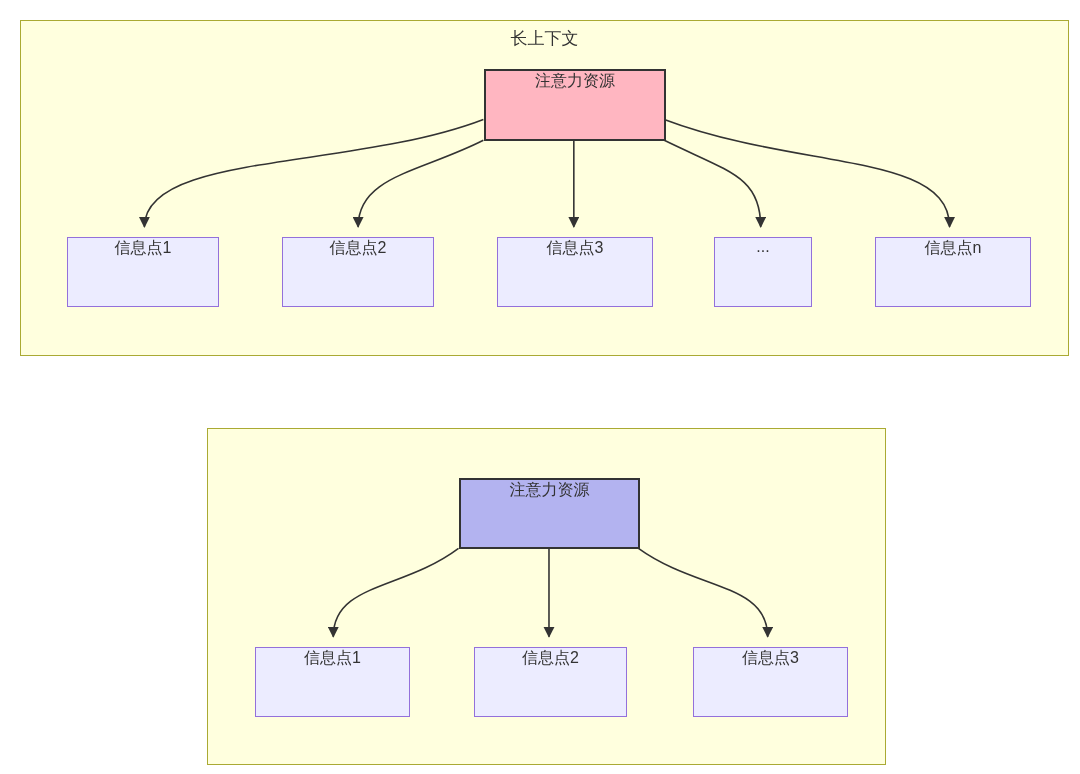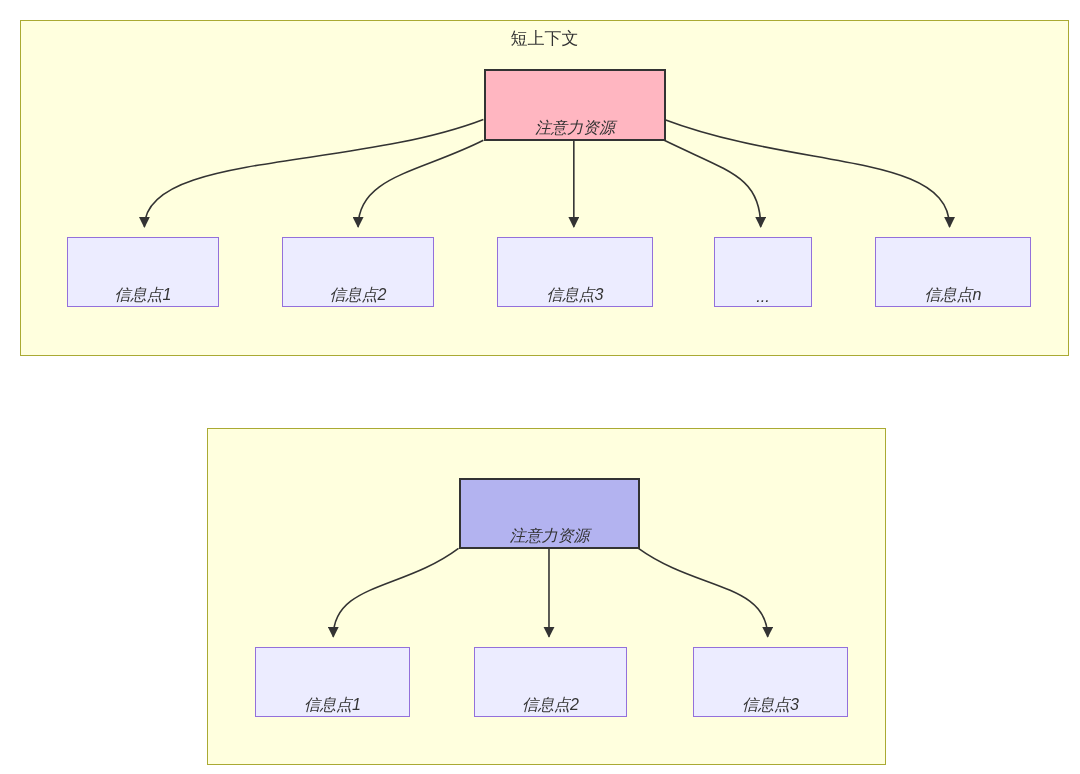--- a/index.html
+++ b/index.html
@@ -35,27 +35,26 @@
     left: 0;
     top: 0;
     width: 100%;
     height: 100%;
     pointer-events: none;
   }
   .node {
     position: absolute;
     box-sizing: border-box;
     display: flex;
-    align-items: flex-end;
+    align-items: flex-start;
     justify-content: center;
     font-size: 16px;
     color: #333333;
     background: #ececff;
     border: 1px solid #9370db;
-    font-style: italic;
   }
   .node.root {
     border: 2.5px solid #333333;
     z-index: 2;
   }
   
   #cluster-long   { left: 20px;  top: 20px;  width: 1049px; height: 336px; }
   #long-root      { left: 463px; top: 48px;  width: 182px;  height: 72px; }
   #long-c0        { left: 46px;  top: 216px; width: 152px;  height: 70px; }
   #long-c1        { left: 261px; top: 216px; width: 152px;  height: 70px; }
@@ -68,21 +67,21 @@
   #short-c0       { left: 47px;  top: 218px; width: 155px;  height: 70px; }
   #short-c1       { left: 266px; top: 218px; width: 153px;  height: 70px; }
   #short-c2       { left: 485px; top: 218px; width: 155px;  height: 70px; }
 </style>
 </head>
 <body>
 
 <div class="stage">
 
   <div class="cluster" id="cluster-long">
-    <div class="cluster-title">短上下文</div>
+    <div class="cluster-title">长上下文</div>
 
     <svg class="edge-layer" viewBox="0 0 1049 336" width="1049" height="336">
       <defs>
         <marker id="arrowhead-long" viewBox="0 0 10 10" refX="9" refY="5" markerWidth="7" markerHeight="7" orient="auto-start-reverse">
           <path d="M0,0 L10,5 L0,10 z" fill="#333333"></path>
         </marker>
       </defs>
       <path d="M 463,99 C 330,150 122,132 122,207" fill="none" stroke="#333333" stroke-width="1.6" marker-end="url(#arrowhead-long)"></path>
       <path d="M 463,120 C 400,152 337,156 337,207" fill="none" stroke="#333333" stroke-width="1.6" marker-end="url(#arrowhead-long)"></path>
       <path d="M 554,120 L 554,207" fill="none" stroke="#333333" stroke-width="1.6" marker-end="url(#arrowhead-long)"></path>

